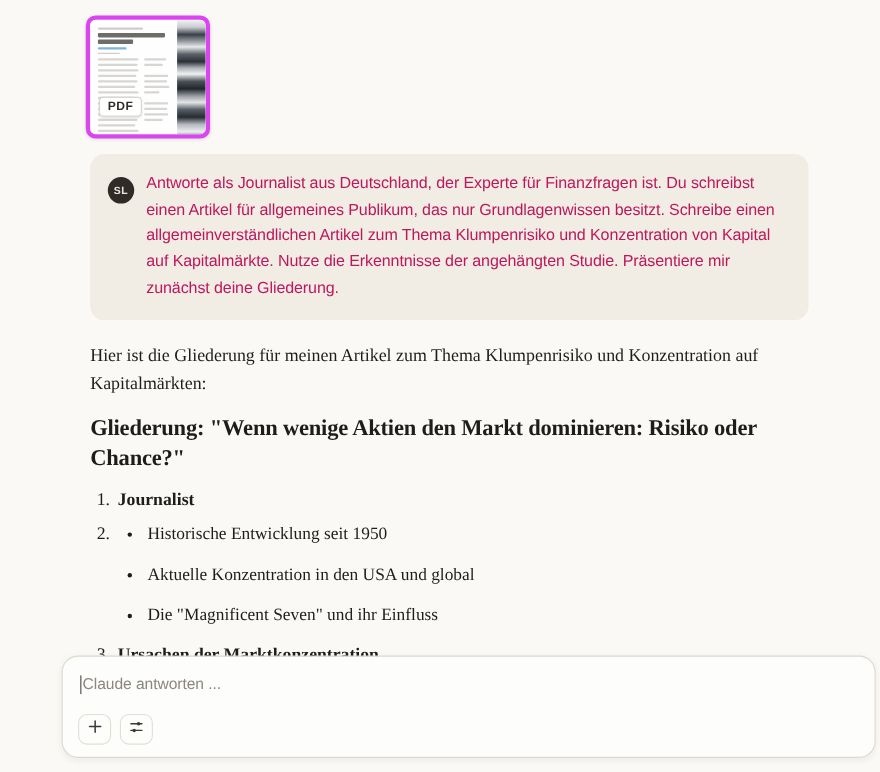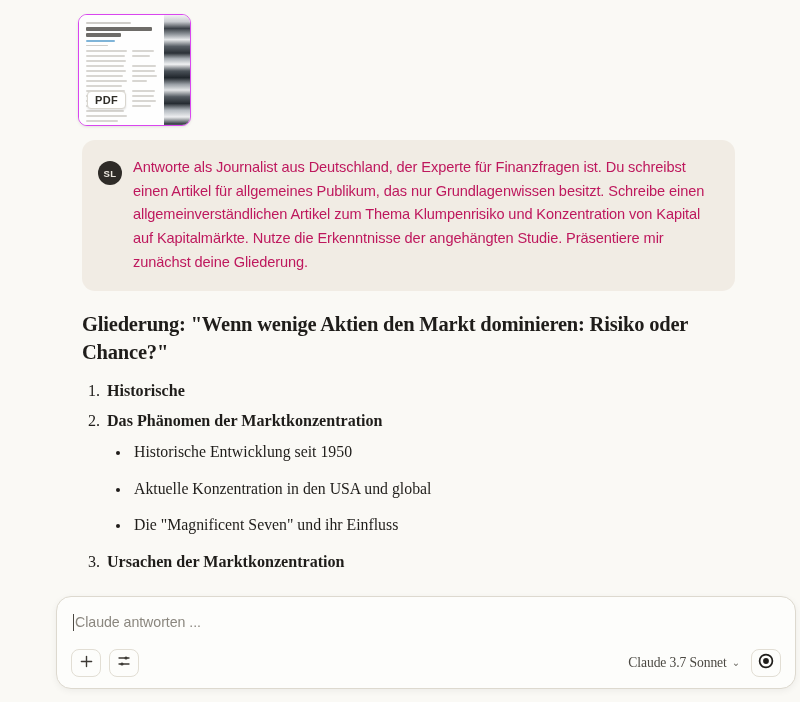--- a/index.html
+++ b/index.html
@@ -29,21 +29,21 @@
   
   .attach-row {
     padding-left: 78px;
     padding-top: 2px;
   }
   .thumb {
     position: relative;
     width: 113px; height: 112px;
     border-radius: 9px;
     background: #ffffff;
-    border: 1px solid #d946ef;
+    border: 4px solid #d946ef;
     box-shadow: 0 1px 3px rgba(0,0,0,0.10);
     overflow: hidden;
   }
   .thumb-page {
     position: absolute;
     left: 0; top: 0; right: 26px; bottom: 0;
     background: #fefefe;
     padding: 7px 6px 0 7px;
     overflow: hidden;
   }
@@ -275,28 +275,28 @@
         <div class="pdf-badge">PDF</div>
       </div>
     </div>
 
     <div class="user-bubble">
       <div class="avatar">SL</div>
       <div class="user-text">Antworte als Journalist aus Deutschland, der Experte für Finanzfragen ist. Du schreibst einen Artikel für allgemeines Publikum, das nur Grundlagenwissen besitzt. Schreibe einen allgemeinverständlichen Artikel zum Thema Klumpenrisiko und Konzentration von Kapital auf Kapitalmärkte. Nutze die Erkenntnisse der angehängten Studie. Präsentiere mir zunächst deine Gliederung.</div>
     </div>
 
     <div class="assistant">
+      <p class="assist-p">Hier ist die Gliederung für meinen Artikel zum Thema Klumpenrisiko und Konzentration auf Kapitalmärkten:</p>
       <h2 class="assist-h">Gliederung: "Wenn wenige Aktien den Markt dominieren: Risiko oder Chance?"</h2>
 
       <ol class="outline">
         <li>
-          <span>Historische</span>
+          <span>Journalist</span>
         </li>
         <li>
-          <span>Das Phänomen der Marktkonzentration</span>
           <ul class="sub">
             <li>Historische Entwicklung seit 1950</li>
             <li>Aktuelle Konzentration in den USA und global</li>
             <li>Die "Magnificent Seven" und ihr Einfluss</li>
           </ul>
         </li>
         <li>
           <span>Ursachen der Marktkonzentration</span>
           
         </li>
@@ -327,30 +327,16 @@
             <svg width="14" height="14" viewBox="0 0 14 14" fill="none" stroke="#3c3934" stroke-width="1.3" stroke-linecap="round">
               <line x1="2" y1="4" x2="12" y2="4"></line>
               <line x1="2" y1="10" x2="12" y2="10"></line>
               <circle cx="9" cy="4" r="1.6" fill="#3c3934" stroke="none"></circle>
               <circle cx="5" cy="10" r="1.6" fill="#3c3934" stroke="none"></circle>
             </svg>
           </span>
         </div>
       </div>
       <div class="spacer"></div>
-      <div class="right-tools">
-        <div class="model-pill">
-          <span>Claude 3.7 Sonnet</span>
-          <span class="chev">⌄</span>
-        </div>
-        <div class="send-btn">
-          <span>
-            <svg width="16" height="16" viewBox="0 0 16 16">
-              <circle cx="8" cy="8" r="6.4" fill="none" stroke="#1f1d1a" stroke-width="1.7"></circle>
-              <circle cx="8" cy="8" r="2.9" fill="#1f1d1a"></circle>
-            </svg>
-          </span>
-        </div>
-      </div>
     </div>
   </div>
 
 </div>
 
 </body></html>

